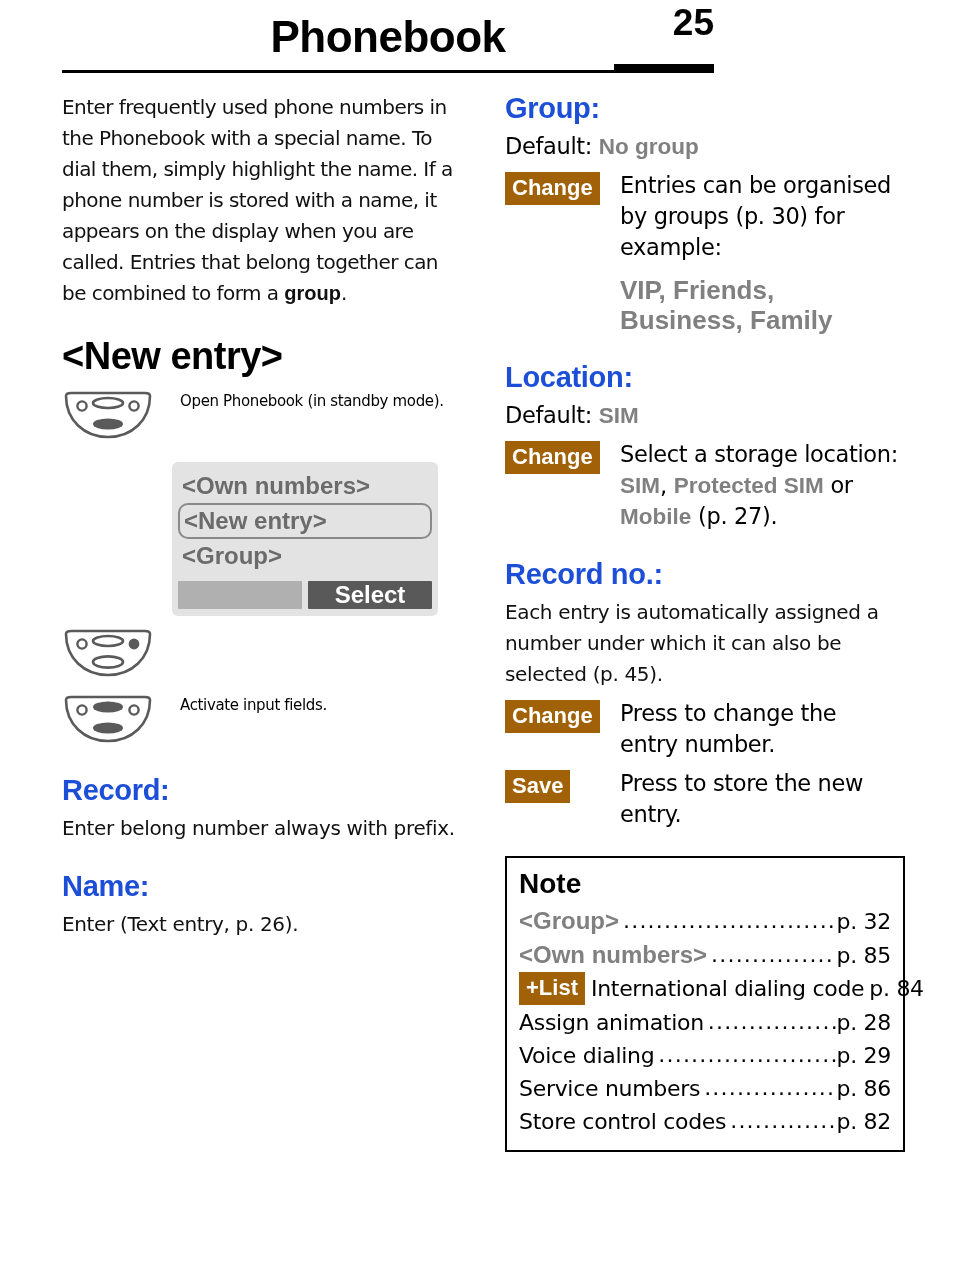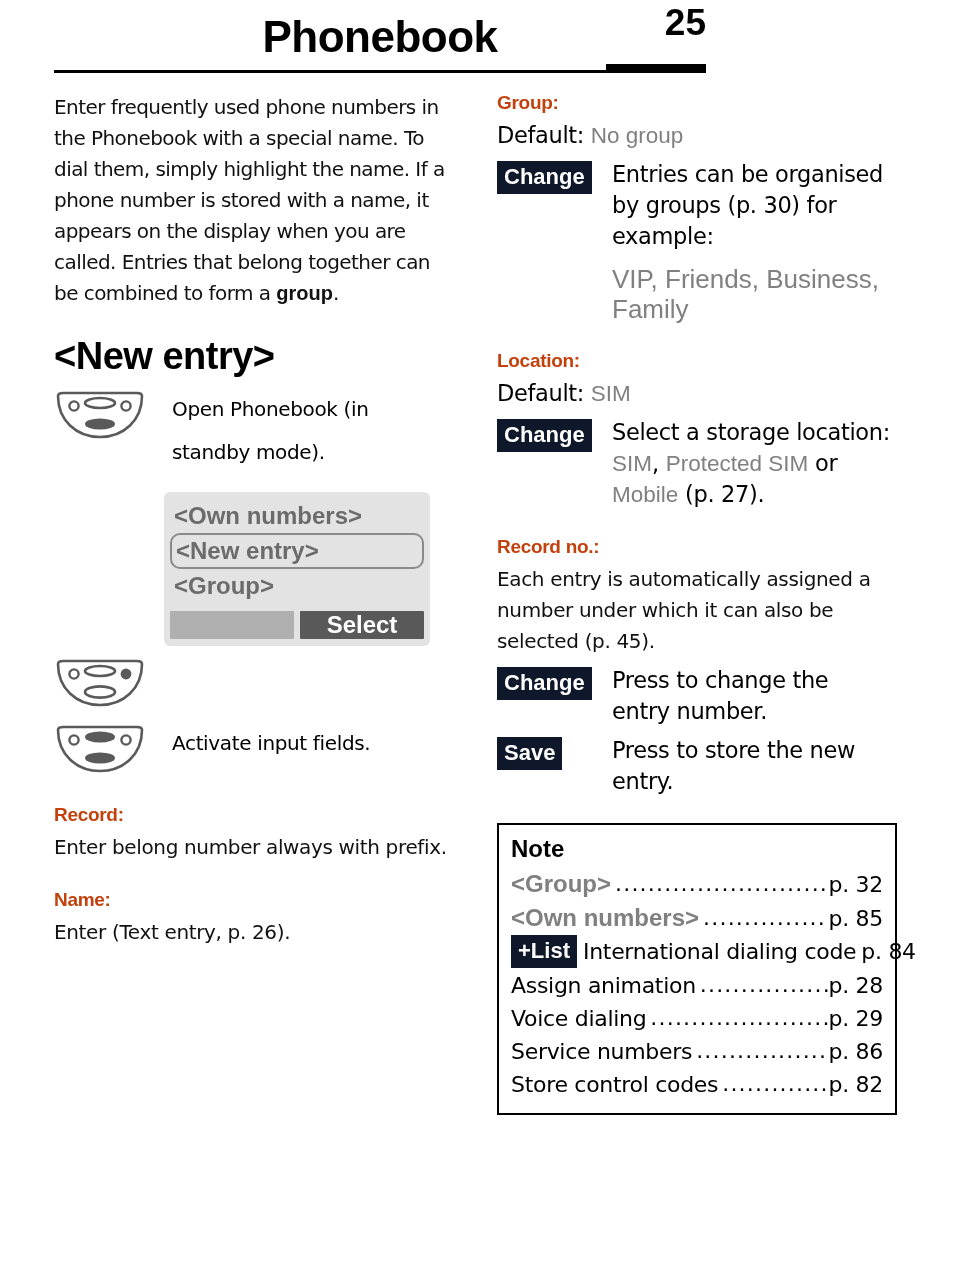--- a/index.html
+++ b/index.html
@@ -14,20 +14,21 @@
     color: #000000;
     position: relative;
     overflow: hidden;
   }
   .page {
     position: relative;
     width: 760px;
     height: 1263px;
     box-sizing: border-box;
     padding: 0;
+    margin-left: 8px;
   }
 
   
   .header {
     position: relative;
     height: 86px;
   }
   .header-title {
     position: absolute;
     left: 0;
@@ -97,38 +98,38 @@
     font-family: "Liberation Sans Narrow", "Liberation Sans", sans-serif;
     font-weight: 700;
     font-size: 38px;
     margin: 26px 0 6px 0;
     letter-spacing: -0.5px;
     color: #000;
   }
   h2.sub {
     font-family: "Liberation Sans Narrow", "Liberation Sans", sans-serif;
     font-weight: 700;
-    font-size: 19px;
+    font-size: 29px;
     margin: 26px 0 6px 0;
     letter-spacing: -0.3px;
-    color: #c2410c;
+    color: #1d4ed8;
   }
 
   
   .uiterm {
     font-family: "Liberation Sans Narrow", "Liberation Sans", sans-serif;
-    font-weight: 400;
+    font-weight: 700;
     color: #808080;
     letter-spacing: 0;
   }
 
   
   .chip {
     display: inline-block;
-    background: #0f172a;
+    background: #a16207;
     color: #ffffff;
     font-family: "Liberation Sans Narrow", "Liberation Sans", sans-serif;
     font-weight: 700;
     font-size: 22px;
     line-height: 1;
     padding: 5px 7px 6px 7px;
     letter-spacing: 0;
     vertical-align: baseline;
   }
 
@@ -138,22 +139,22 @@
     align-items: flex-start;
     margin-top: 10px;
   }
   .irow .icon-cell {
     width: 118px;
     flex: 0 0 118px;
     padding-top: 2px;
   }
   .irow .text-cell {
     flex: 1 1 auto;
-    font-size: 20px;
-    line-height: 43px;
+    font-size: 15px;
+    line-height: 26px;
     letter-spacing: -0.35px;
   }
 
   
   .phone-display {
     width: 266px;
     margin: 18px 0 6px 110px;
     background: #e3e3e3;
     border-radius: 6px;
     padding: 8px 0 0 0;
@@ -206,21 +207,21 @@
   .note-box {
     border: 2px solid #000;
     margin-top: 26px;
     padding: 10px 12px 12px 12px;
     box-sizing: border-box;
     width: 400px;
   }
   .note-title {
     font-family: "Liberation Sans Narrow", "Liberation Sans", sans-serif;
     font-weight: 700;
-    font-size: 24px;
+    font-size: 28px;
     margin-bottom: 4px;
     letter-spacing: 0;
   }
   .note-line {
     display: flex;
     align-items: baseline;
     font-size: 22px;
     line-height: 33px;
     letter-spacing: -0.3px;
     white-space: nowrap;

